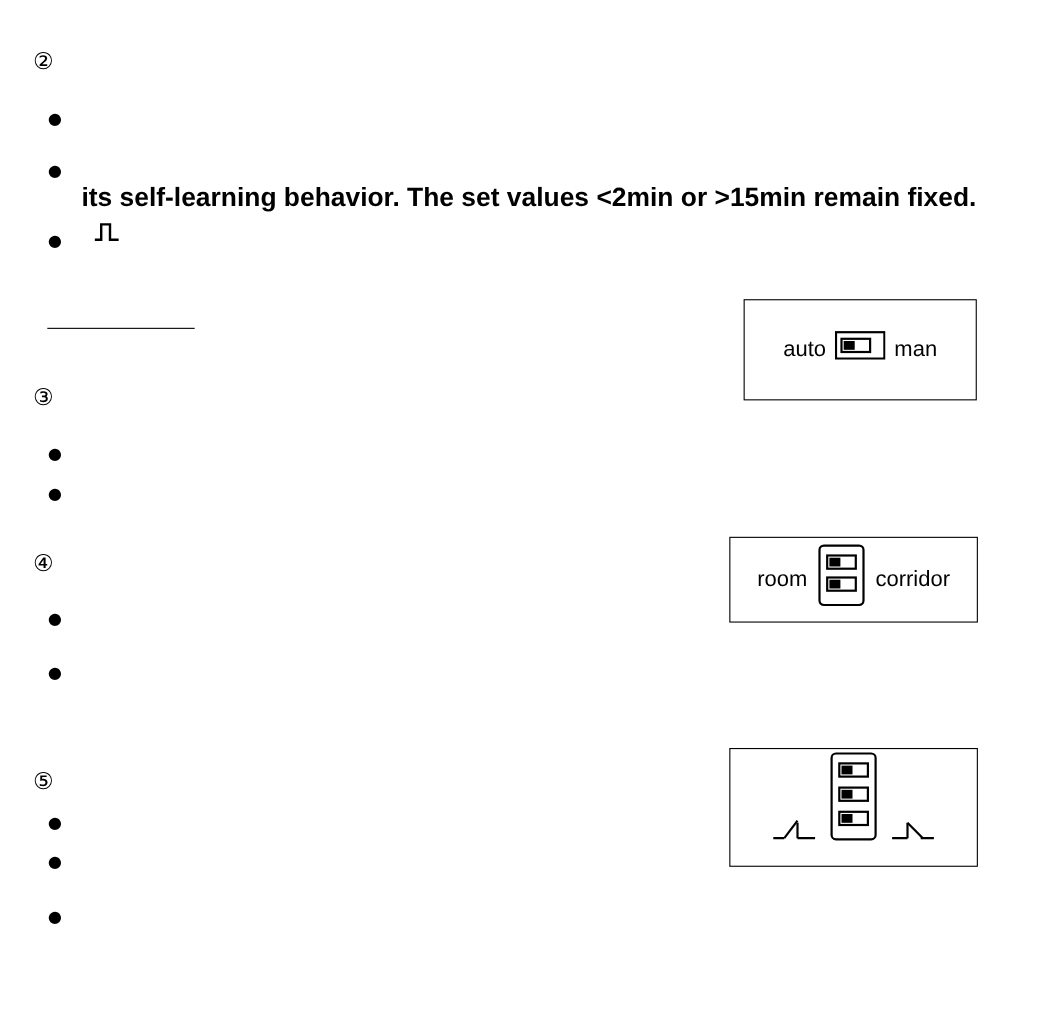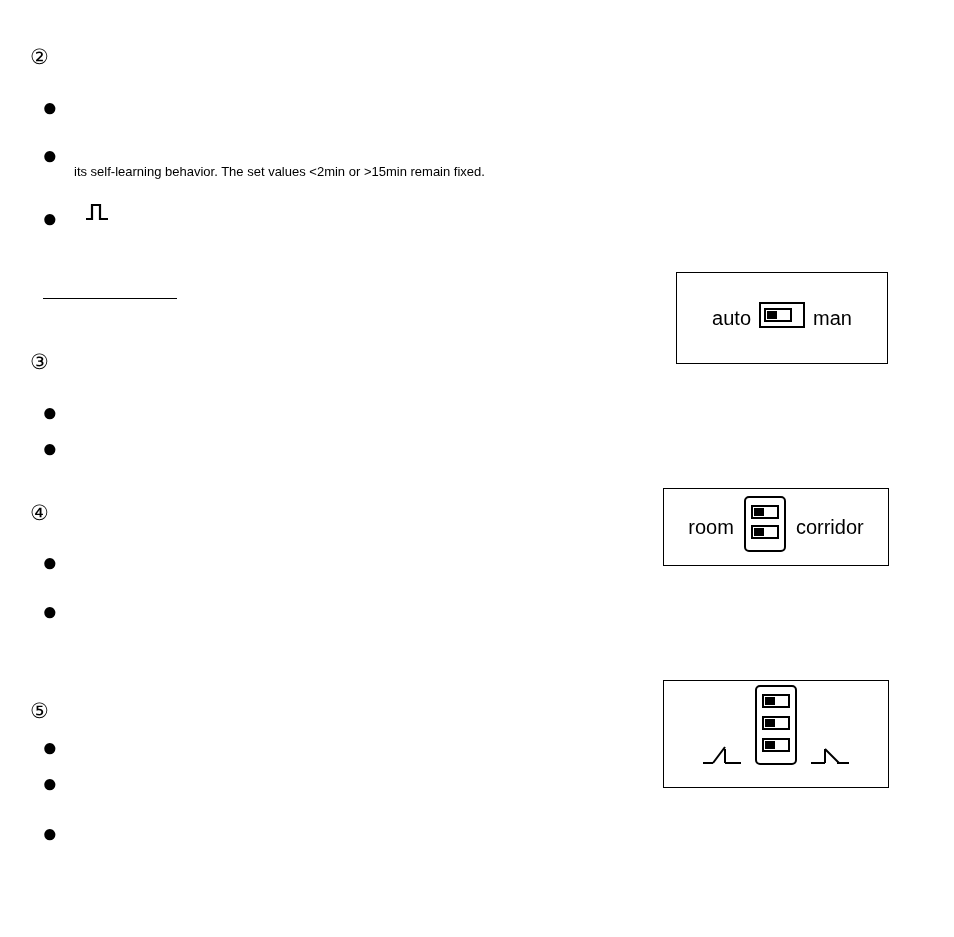--- a/index.html
+++ b/index.html
@@ -22,21 +22,22 @@
     position: absolute;
     font-size: 21px;
   }
   .bullet-dot {
     position: absolute;
     font-size: 26px;
     line-height: 1;
   }
   .body-text {
     position: absolute;
-    font-size: 13px;
+    font-size: 24px;
+    font-weight: bold;
   }
   .underline {
     position: absolute;
     height: 0;
     border-top: 1px solid #000;
   }
   .pulse-icon {
     position: absolute;
     width: 22px;
     height: 18px;

